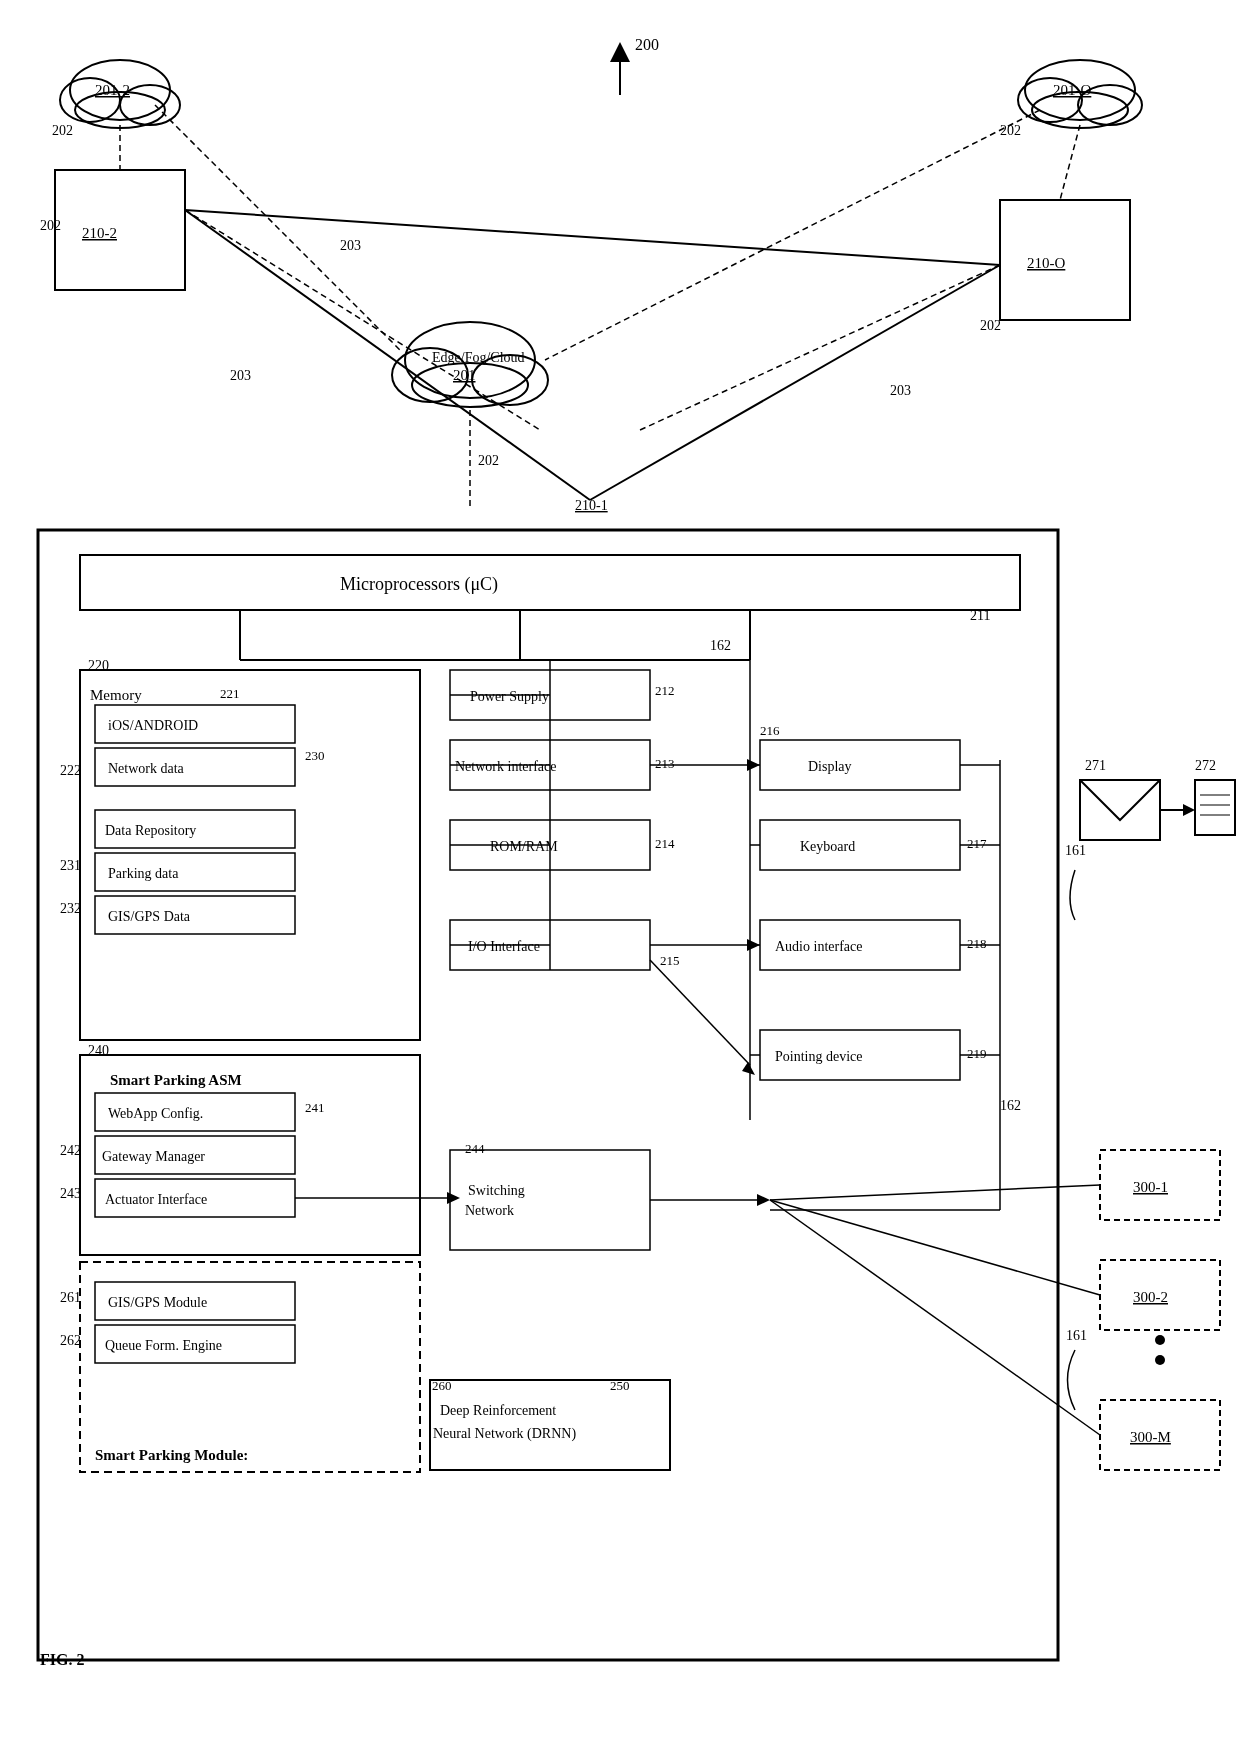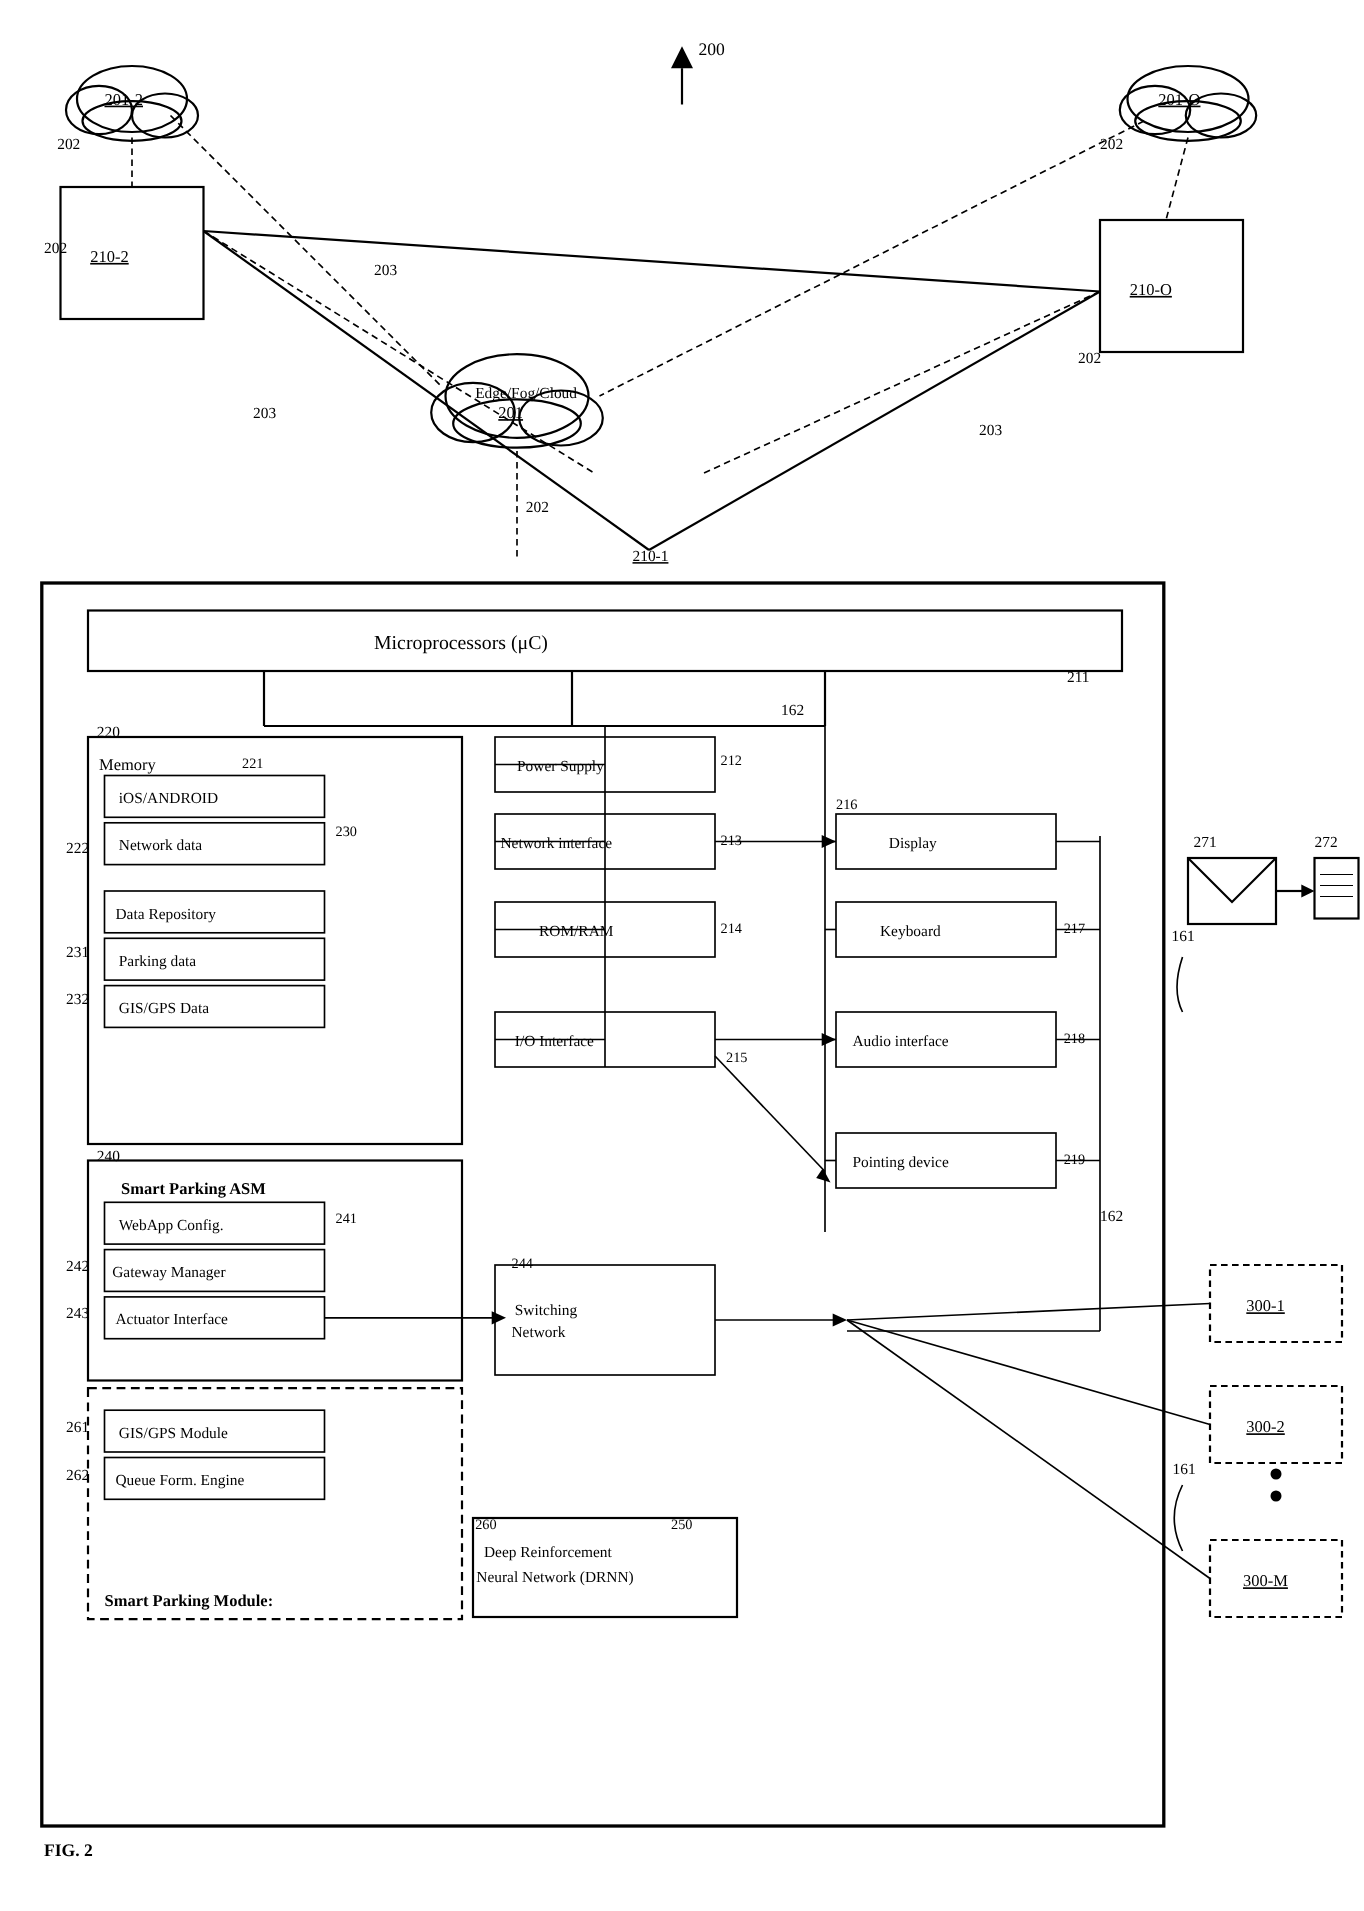--- a/index.html
+++ b/index.html
@@ -21,21 +21,21 @@
       position: absolute;
       top: 0; left: 0;
       width: 1240px;
       height: 1737px;
     }
     .fig-label {
       position: absolute;
       font-size: 16px;
       font-weight: bold;
       left: 40px;
-      bottom: 45px;
+      bottom: 68px;
     }
   </style>
 </head>
 <body>
 
 <div class="diagram-container">
 <svg xmlns="http://www.w3.org/2000/svg">
 
   <polygon points="620,42 610,62 630,62" fill="#000"></polygon>
   <line x1="620" y1="62" x2="620" y2="95" stroke="#000" stroke-width="2"></line>

